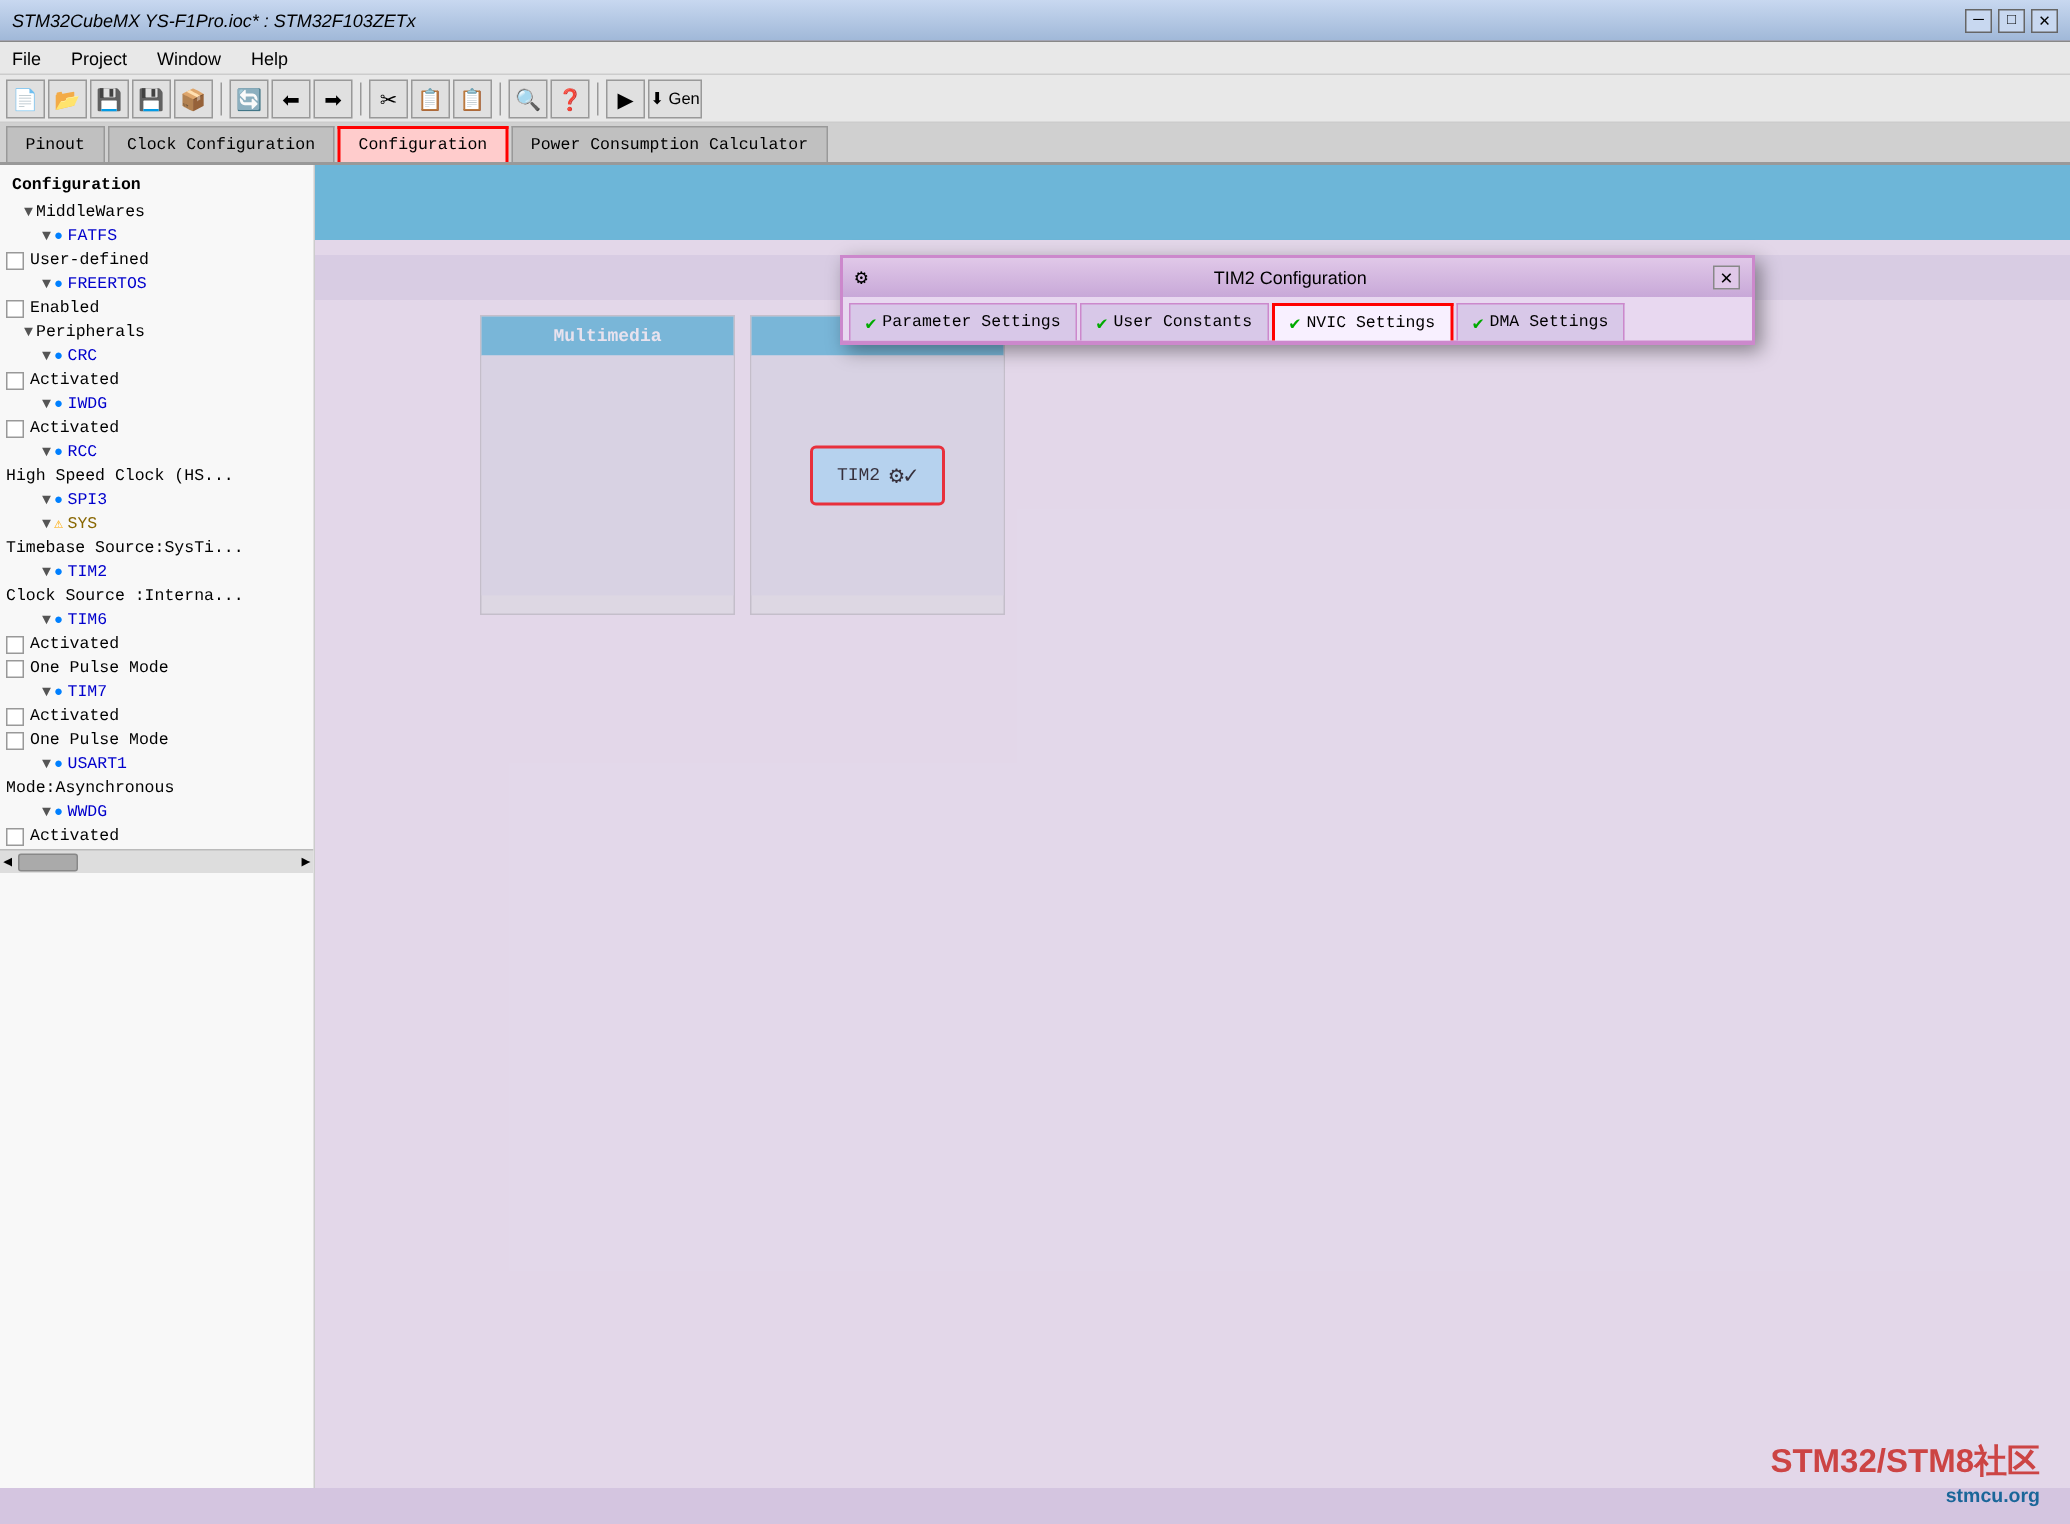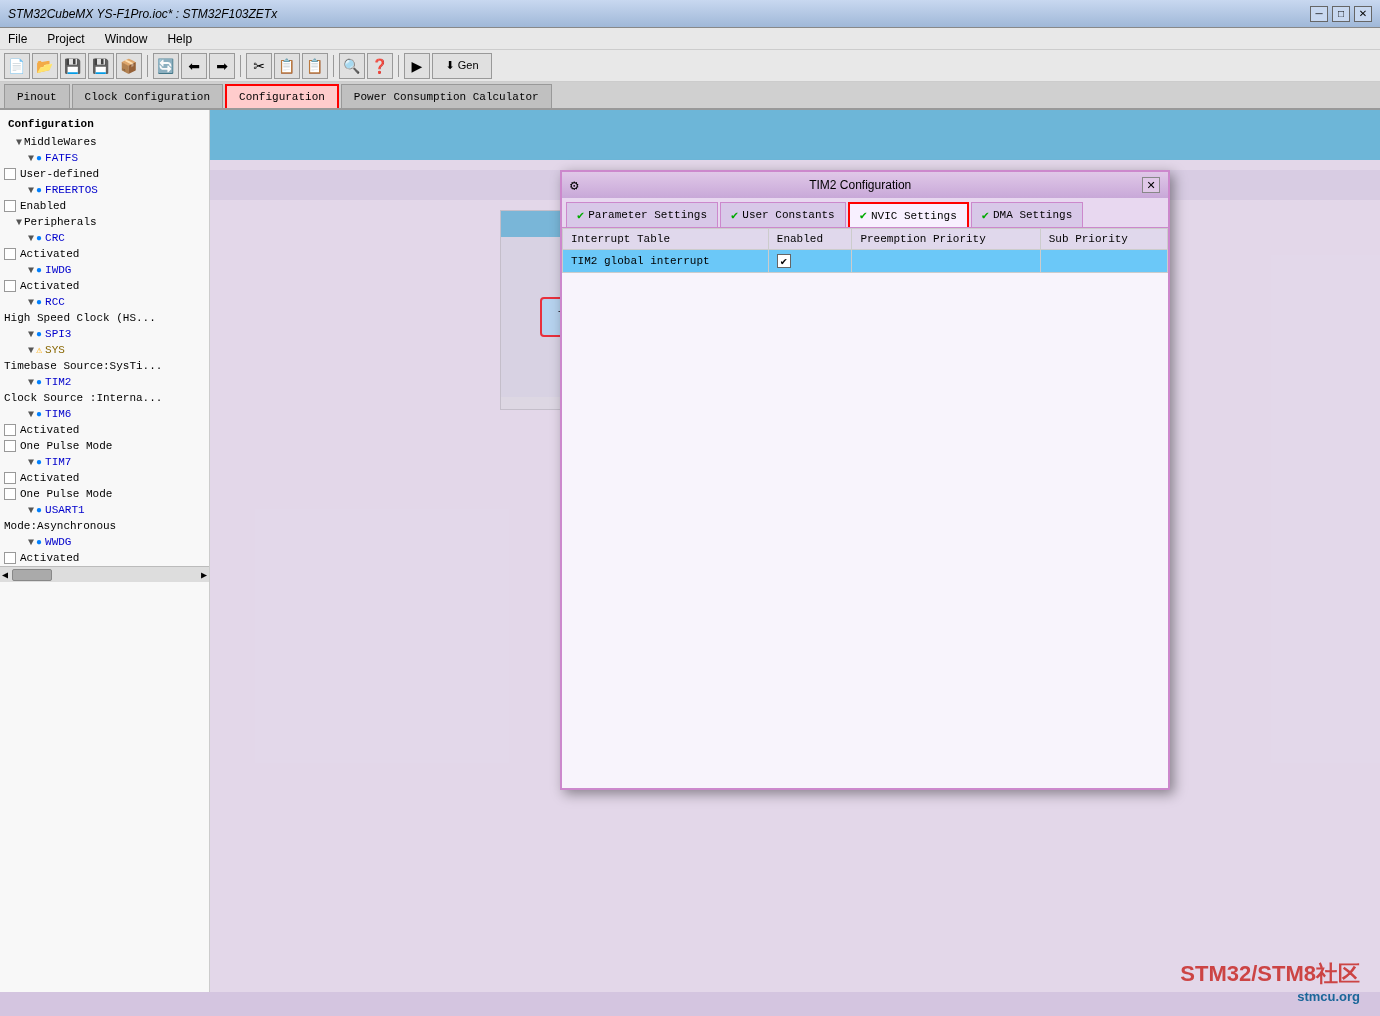--- a/index.html
+++ b/index.html
@@ -442,21 +442,21 @@
   <button class="toolbar-btn">➡</button>
   <div class="toolbar-separator"></div>
   <button class="toolbar-btn">✂</button>
   <button class="toolbar-btn">📋</button>
   <button class="toolbar-btn">📋</button>
   <div class="toolbar-separator"></div>
   <button class="toolbar-btn">🔍</button>
   <button class="toolbar-btn">❓</button>
   <div class="toolbar-separator"></div>
   <button class="toolbar-btn">▶</button>
-  <button class="toolbar-btn" style="width:60px;font-size:11px;">⬇ Gen</button>
+  <button class="toolbar-btn" style="width:36px;font-size:11px;">⬇ Gen</button>
 </div>
 
 <div class="tab-bar">
   <div class="tab">Pinout</div>
   <div class="tab">Clock Configuration</div>
   <div class="tab active highlighted">Configuration</div>
   <div class="tab">Power Consumption Calculator</div>
 </div>
 
 <div class="main-content">
@@ -655,20 +655,24 @@
     </div>
   </div>
 
   <div class="right-panel">
     <div class="diagram-area">
 
       <div style="position:absolute;top:0;left:0;right:0;height:50px;background:#50c0e0;"></div>
 
       <div style="position:absolute;top:60px;left:0;right:0;height:30px;background:#e8e0f0;"></div>
 
+      <div class="cat-block" style="left:110px;top:100px;width:170px;height:200px;">
+        <div class="cat-header">Multimedia</div>
+        <div class="cat-body"></div>
+      </div>
 
       <div class="cat-block" style="left:290px;top:100px;width:170px;height:200px;">
         <div class="cat-header">Control</div>
         <div class="cat-body">
 
           <div class="tim2-chip">
             <span>TIM2</span>
             <span style="font-size:16px;">⚙✓</span>
           </div>
         </div>
@@ -698,42 +702,20 @@
           <div class="dialog-tab active" style="border:2px solid #ff0000;border-bottom:none;">
             <span class="check-icon">✔</span>
             <span>NVIC Settings</span>
           </div>
           <div class="dialog-tab">
             <span class="check-icon">✔</span>
             <span>DMA Settings</span>
           </div>
         </div>
 
-        <div class="dialog-content">
-          <table class="nvic-table">
-            <thead>
-              <tr class="table-header-row" style="border:1px solid #ff0000;">
-                <th>Interrupt Table</th>
-                <th>Enabled</th>
-                <th>Preemption Priority</th>
-                <th>Sub Priority</th>
-              </tr>
-            </thead>
-            <tbody>
-              <tr class="selected">
-                <td>TIM2 global interrupt</td>
-                <td>
-                  <span class="cb-checked">✔</span>
-                </td>
-                <td></td>
-                <td></td>
-              </tr>
-            </tbody>
-          </table>
-        </div>
 
 
       </div>
     </div>
 
   </div>
 </div>
 
 <div class="watermark">
   <span>STM32/</span><span style="color:#cc4444;">STM8社区</span>

